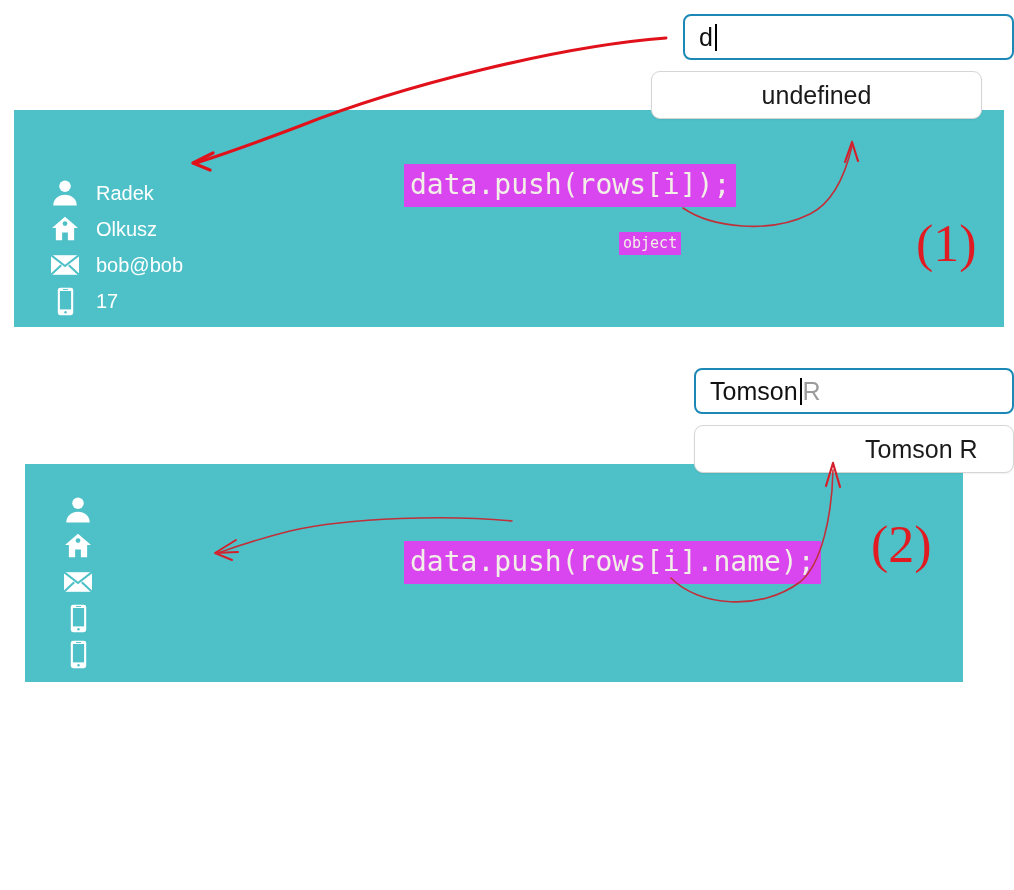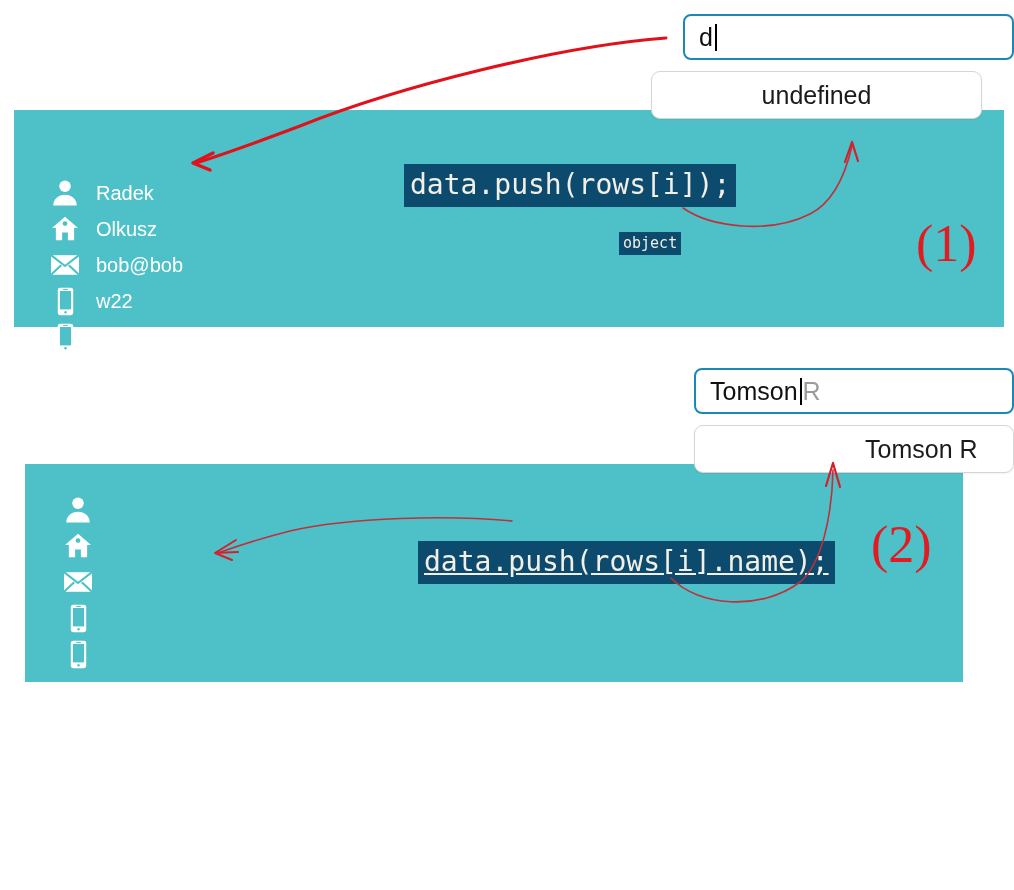--- a/index.html
+++ b/index.html
@@ -87,21 +87,21 @@
     color: #ffffff;
     font-size: 20px;
     margin-left: 14px;
     white-space: nowrap;
     font-family: "Liberation Sans", sans-serif;
   }
 
   
   .code-chip {
     position: absolute;
-    background: #0c4a6e;
+    background: #d946ef;
     color: #f2efe6;
     font-family: "DejaVu Sans Mono", monospace;
     white-space: nowrap;
     z-index: 3;
   }
   .code-main {
     font-size: 28px;
     padding: 4px 6px 6px 6px;
     letter-spacing: 0px;
   }
@@ -172,121 +172,110 @@
     <span class="contact-icon">
       <svg width="30" height="24" viewBox="0 0 30 24" fill="#ffffff">
         <path d="M1 2.2h28v19.6H1z"></path>
         <path d="M1 2.2 15 13 29 2.2" fill="none" stroke="#4ec1c8" stroke-width="2.1"></path>
         <path d="M1 21.8 11.2 12.2M29 21.8 18.8 12.2" fill="none" stroke="#4ec1c8" stroke-width="2.1"></path>
       </svg>
     </span>
     <span class="contact-label">bob@bob</span>
   </div>
 
+
   <div class="contact-row">
     <span class="contact-icon">
       <svg width="17" height="29" viewBox="0 0 17 29" fill="#ffffff">
         <rect x="0.8" y="0.8" width="15.4" height="27.4" rx="2.4"></rect>
         <rect x="2.9" y="4.0" width="11.2" height="18.4" fill="#4ec1c8"></rect>
         <rect x="6.0" y="2.1" width="5.0" height="0.9" fill="#4ec1c8"></rect>
         <circle cx="8.5" cy="25.3" r="1.2" fill="#4ec1c8"></circle>
       </svg>
     </span>
-    <span class="contact-label">w22</span>
+    <span class="contact-label">17</span>
+  </div>
+</div>
+
+<div class="code-chip code-main" style="left:404px; top:164px;">data.push(rows[i]);</div>
+<div class="code-chip code-small" style="left:619px; top:232px;">object</div>
+
+<div class="step-num" style="left:916px; top:218px;">(1)</div>
+
+<div class="search-input" style="left:694px; top:368px; width:320px; height:46px;">
+  <span>Tomson </span>
+    <span class="caret"></span>
+    <span class="ghost-text">R</span>
+</div>
+
+<div class="suggest-box align-right" style="left:694px; top:425px; width:320px; height:48px;">
+  <span>Tomson R</span>
+</div>
+
+<div class="panel" style="left:25px; top:464px; width:938px; height:218px;"></div>
+
+<div class="contact-list" style="left:61px; top:492px; z-index:2;">
+
+  <div class="contact-row">
+    <span class="contact-icon">
+      <svg width="30" height="30" viewBox="0 0 24 24" fill="#ffffff">
+        <circle cx="12" cy="6.6" r="4.6"></circle>
+        <path d="M2.6 22c0-5.2 4.2-8.6 9.4-8.6S21.4 16.8 21.4 22z"></path>
+      </svg>
+    </span>
+    <span class="contact-label"></span>
+  </div>
+
+  <div class="contact-row">
+    <span class="contact-icon">
+      <svg width="30" height="30" viewBox="0 0 24 24" fill="#ffffff">
+        <path d="M12 2.2 1.6 11.2h3.1V21h5.0v-6.2h4.6V21h5.0v-9.8h3.1z"></path>
+        <circle cx="12" cy="7.6" r="1.9" fill="#4ec1c8"></circle>
+      </svg>
+    </span>
+    <span class="contact-label"></span>
+  </div>
+
+  <div class="contact-row">
+    <span class="contact-icon">
+      <svg width="30" height="24" viewBox="0 0 30 24" fill="#ffffff">
+        <path d="M1 2.2h28v19.6H1z"></path>
+        <path d="M1 2.2 15 13 29 2.2" fill="none" stroke="#4ec1c8" stroke-width="2.1"></path>
+        <path d="M1 21.8 11.2 12.2M29 21.8 18.8 12.2" fill="none" stroke="#4ec1c8" stroke-width="2.1"></path>
+      </svg>
+    </span>
+    <span class="contact-label"></span>
   </div>
 
   <div class="contact-row">
     <span class="contact-icon">
       <svg width="17" height="29" viewBox="0 0 17 29" fill="#ffffff">
         <rect x="0.8" y="0.8" width="15.4" height="27.4" rx="2.4"></rect>
         <rect x="2.9" y="4.0" width="11.2" height="18.4" fill="#4ec1c8"></rect>
         <rect x="6.0" y="2.1" width="5.0" height="0.9" fill="#4ec1c8"></rect>
         <circle cx="8.5" cy="25.3" r="1.2" fill="#4ec1c8"></circle>
       </svg>
     </span>
-    <span class="contact-label">17</span>
-  </div>
-</div>
-
-<div class="code-chip code-main" style="left:404px; top:164px;">data.push(rows[i]);</div>
-<div class="code-chip code-small" style="left:619px; top:232px;">object</div>
-
-<div class="step-num" style="left:916px; top:218px;">(1)</div>
-
-<div class="search-input" style="left:694px; top:368px; width:320px; height:46px;">
-  <span>Tomson </span>
-    <span class="caret"></span>
-    <span class="ghost-text">R</span>
-</div>
-
-<div class="suggest-box align-right" style="left:694px; top:425px; width:320px; height:48px;">
-  <span>Tomson R</span>
-</div>
-
-<div class="panel" style="left:25px; top:464px; width:938px; height:218px;"></div>
-
-<div class="contact-list" style="left:61px; top:492px; z-index:2;">
-
-  <div class="contact-row">
-    <span class="contact-icon">
-      <svg width="30" height="30" viewBox="0 0 24 24" fill="#ffffff">
-        <circle cx="12" cy="6.6" r="4.6"></circle>
-        <path d="M2.6 22c0-5.2 4.2-8.6 9.4-8.6S21.4 16.8 21.4 22z"></path>
-      </svg>
-    </span>
-    <span class="contact-label"></span>
-  </div>
-
-  <div class="contact-row">
-    <span class="contact-icon">
-      <svg width="30" height="30" viewBox="0 0 24 24" fill="#ffffff">
-        <path d="M12 2.2 1.6 11.2h3.1V21h5.0v-6.2h4.6V21h5.0v-9.8h3.1z"></path>
-        <circle cx="12" cy="7.6" r="1.9" fill="#4ec1c8"></circle>
-      </svg>
-    </span>
-    <span class="contact-label"></span>
-  </div>
-
-  <div class="contact-row">
-    <span class="contact-icon">
-      <svg width="30" height="24" viewBox="0 0 30 24" fill="#ffffff">
-        <path d="M1 2.2h28v19.6H1z"></path>
-        <path d="M1 2.2 15 13 29 2.2" fill="none" stroke="#4ec1c8" stroke-width="2.1"></path>
-        <path d="M1 21.8 11.2 12.2M29 21.8 18.8 12.2" fill="none" stroke="#4ec1c8" stroke-width="2.1"></path>
-      </svg>
-    </span>
     <span class="contact-label"></span>
   </div>
 
   <div class="contact-row">
     <span class="contact-icon">
       <svg width="17" height="29" viewBox="0 0 17 29" fill="#ffffff">
         <rect x="0.8" y="0.8" width="15.4" height="27.4" rx="2.4"></rect>
         <rect x="2.9" y="4.0" width="11.2" height="18.4" fill="#4ec1c8"></rect>
         <rect x="6.0" y="2.1" width="5.0" height="0.9" fill="#4ec1c8"></rect>
         <circle cx="8.5" cy="25.3" r="1.2" fill="#4ec1c8"></circle>
       </svg>
     </span>
     <span class="contact-label"></span>
   </div>
-
-  <div class="contact-row">
-    <span class="contact-icon">
-      <svg width="17" height="29" viewBox="0 0 17 29" fill="#ffffff">
-        <rect x="0.8" y="0.8" width="15.4" height="27.4" rx="2.4"></rect>
-        <rect x="2.9" y="4.0" width="11.2" height="18.4" fill="#4ec1c8"></rect>
-        <rect x="6.0" y="2.1" width="5.0" height="0.9" fill="#4ec1c8"></rect>
-        <circle cx="8.5" cy="25.3" r="1.2" fill="#4ec1c8"></circle>
-      </svg>
-    </span>
-    <span class="contact-label"></span>
-  </div>
-</div>
-
-<div class="code-chip code-main" style="left:418px; top:541px;text-decoration:underline;">data.push(rows[i].name);</div>
+</div>
+
+<div class="code-chip code-main" style="left:404px; top:541px;">data.push(rows[i].name);</div>
 
 <div class="step-num" style="left:871px; top:519px;">(2)</div>
 
 <svg class="annot-layer" viewBox="0 0 1014 890" xmlns="http://www.w3.org/2000/svg">
 
   <g>
     <path d="M666 38 C 560 46, 400 86, 300 126 C 255 143, 218 156, 196 163" fill="none" stroke="#e0111a" stroke-width="3" stroke-linecap="round"></path>
     <path d="M193 163 L 213 153 M193 163 L 210 170" fill="none" stroke="#e0111a" stroke-width="3.4" stroke-linecap="round"></path>
   </g>
 

